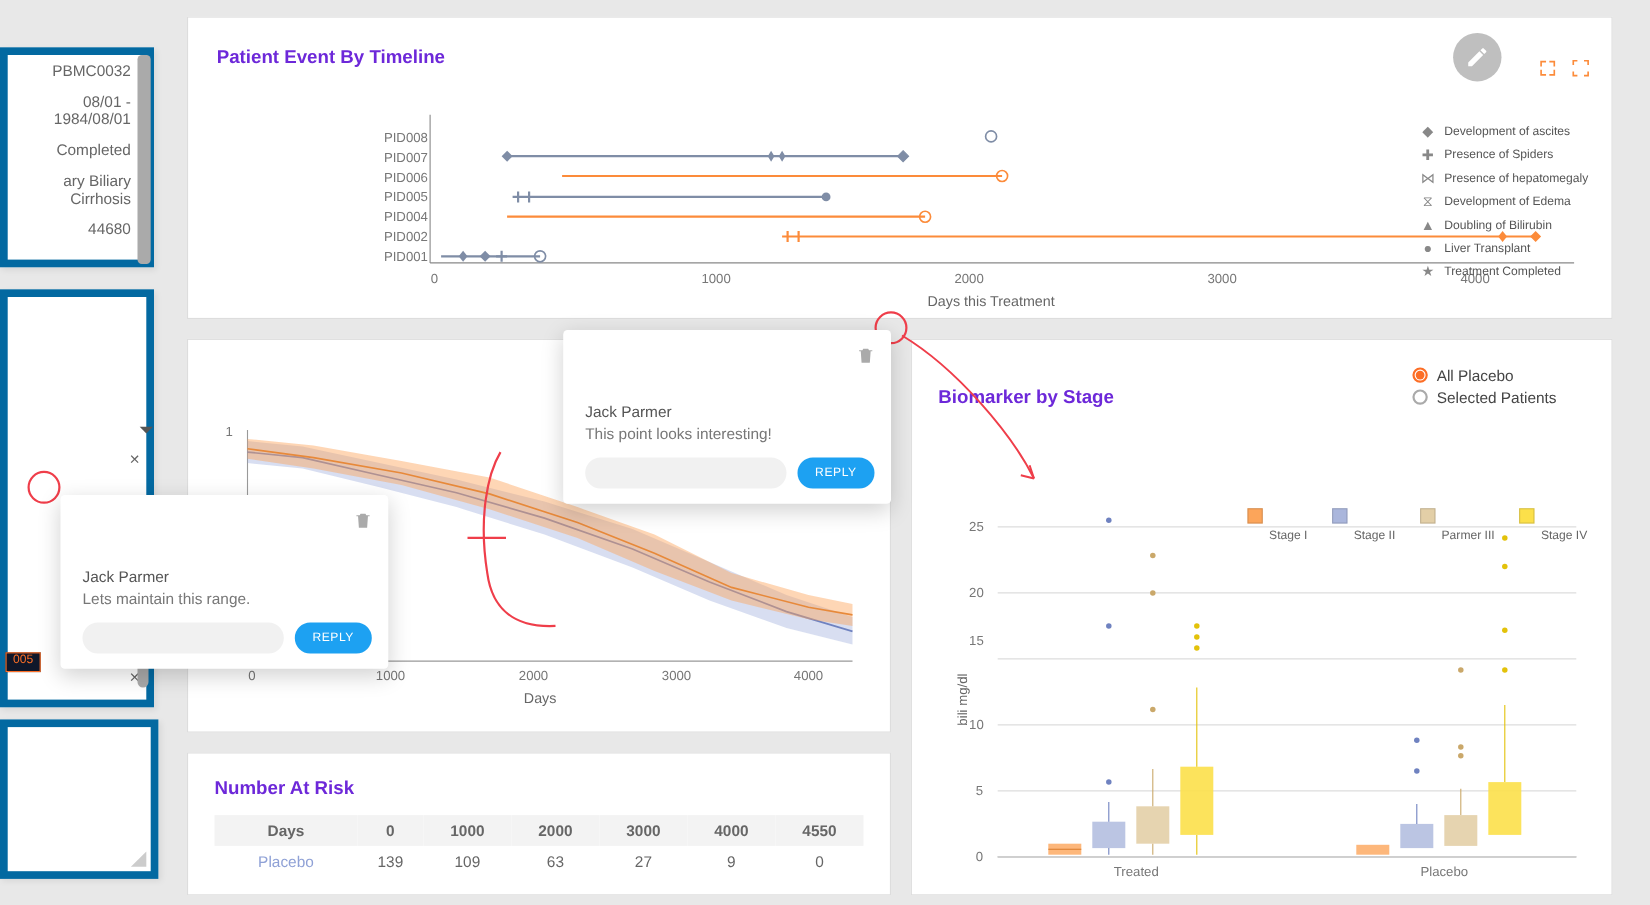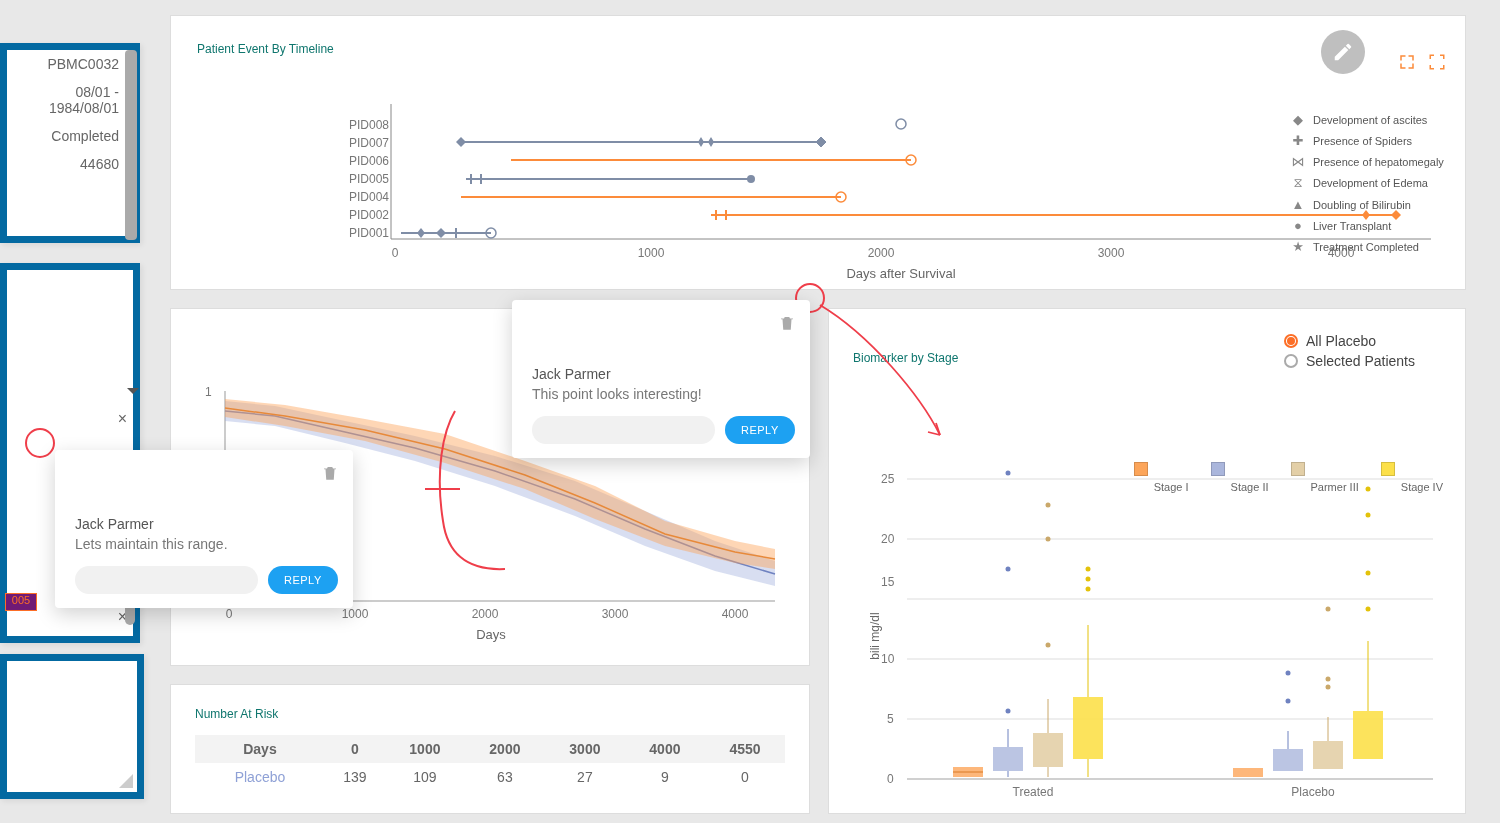--- a/index.html
+++ b/index.html
@@ -30,36 +30,36 @@
   .sidebar-mid {
     left: 0; top: 235px; width: 140px; height: 380px;
     padding: 8px;
     text-align: right;
   }
   .sidebar-mid .close { position:absolute; right:6px; top:140px; font-size:16px; color:#666; cursor:pointer;}
   .sidebar-mid .caret { position:absolute; right:-6px; top:118px; border:6px solid transparent; border-top-color:#555; }
   .tag005 {
     position:absolute; left:-2px; top:323px; width:32px; height:18px;
     border:1px solid #fc6e26; color:#fc6e26; font-size:11px; text-align:center;
-    background:#701a75;
+    background:#0f172a;
   }
   .sidebar-mid .close2 { position:absolute; right:6px; bottom:10px; font-size:16px; color:#666;}
   .sidebar-scroll2 { position:absolute; right:-2px; top:300px; width:10px; height:55px; background:#aaa; border-radius:5px; }
   .sidebar-bot {
     left: 0; top: 626px; width: 144px; height: 145px;
   }
   .corner-resize { position:absolute; right:4px; bottom:4px; width:16px; height:16px; }
   .corner-resize::after{ content:""; position:absolute; right:0; bottom:0; width:0;height:0;
     border-style:solid; border-width:0 0 14px 14px; border-color:transparent transparent #ccc transparent;}
   .card {
     position: absolute;
     background: #fff;
     border: 1px solid #ddd;
   }
-  .card-title { font-size: 12px; color: #0f766e; font-weight: 400; }
+  .card-title { font-size: 17px; color: #6d28d9; font-weight: 700; }
   .timeline-card { left: 170px; top: 15px; width: 1296px; height: 275px; padding: 26px 26px 10px 26px;}
   .edit-circle {
     position:absolute; right:100px; top:14px; width:44px; height:44px; border-radius:50%;
     background:#bfbfbf; display:flex; align-items:center; justify-content:center;
   }
   .edit-circle svg { width:22px; height:22px; }
   .expand-icons { position:absolute; right:18px; top:36px; display:flex; gap:10px; color:#fc8b3a; }
   .expand-icons span { width:20px; height:20px; display:inline-flex; align-items:center; justify-content:center; border:0; }
   .timeline-plot { position:absolute; left:180px; top:88px; width:1100px; height:145px; }
   .axis-tick { position:absolute; font-size:12px; color:#777; transform:translateX(-50%); }
@@ -107,20 +107,21 @@
   .ann-circle { position:absolute; width:30px; height:30px; border:2px solid #ef3e4a; border-radius:50%;}
   .ann-arrow-svg { position:absolute; pointer-events:none;}
 </style>
 </head>
 <body>
 
 <div class="sidebar-card sidebar-top">
   <div>PBMC0032</div>
   <div>08/01 - 1984/08/01</div>
   <div>Completed</div>
+  <div>ary Biliary Cirrhosis</div>
   <div>44680</div>
   <div class="sidebar-scroll"></div>
 </div>
 
 <div class="sidebar-card sidebar-mid">
   <span class="caret"></span>
   <span class="close">×</span>
   <div class="tag005">005</div>
   <span class="close2">×</span>
   <div class="sidebar-scroll2"></div>
@@ -191,21 +192,21 @@
     <span class="y-lab" style="left:-2px; top:68px">PID005</span>
     <span class="y-lab" style="left:-2px; top:50px">PID006</span>
     <span class="y-lab" style="left:-2px; top:32px">PID007</span>
     <span class="y-lab" style="left:-2px; top:14px">PID008</span>
     
     <span class="axis-tick" style="left:44px;  top:142px">0</span>
     <span class="axis-tick" style="left:300px; top:142px">1000</span>
     <span class="axis-tick" style="left:530px; top:142px">2000</span>
     <span class="axis-tick" style="left:760px; top:142px">3000</span>
     <span class="axis-tick" style="left:990px; top:142px">4000</span>
-    <span class="x-title" style="top:162px">Days after Survival</span>
+    <span class="x-title" style="top:162px">Days this Treatment</span>
   </div>
 
   <div class="tl-legend">
     <div>
         <span class="mk">◆</span>
         <span>Development of ascites</span>
       </div>
     <div>
         <span class="mk">✚</span>
         <span>Presence of Spiders</span>

